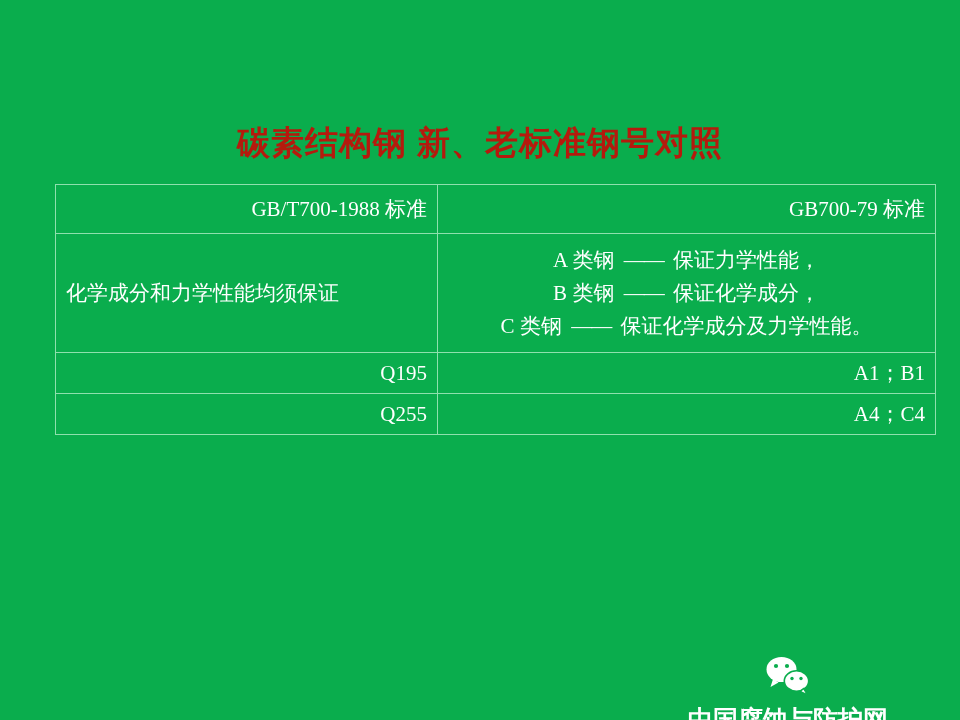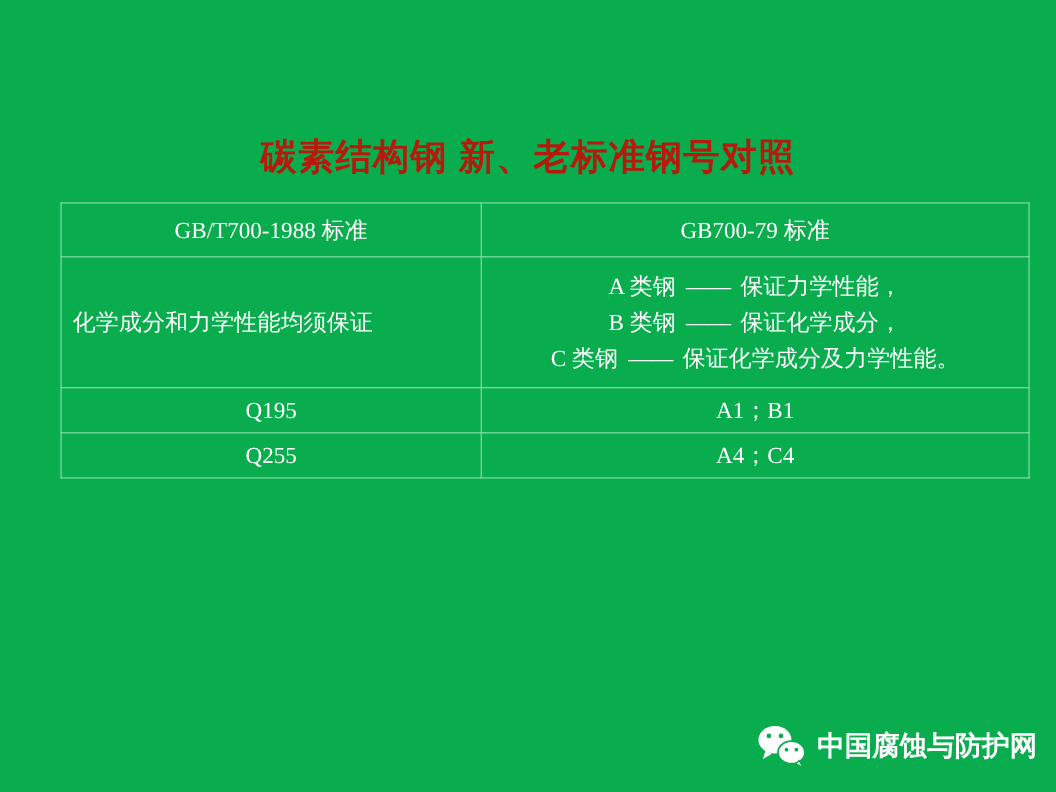--- a/index.html
+++ b/index.html
@@ -56,21 +56,21 @@
     line-height: 30px;
     padding: 0 10px;
     vertical-align: middle;
     font-family: "Liberation Serif", "DejaVu Serif", serif;
   }
   .col-left  { width: 382px; }
   .col-right { width: 498px; }
 
   .hdr-cell {
     height: 48px;
-    text-align: center;
+    text-align: right;
   }
 
   .rule-cell-left {
     height: 118px;
     text-align: left;
   }
   .rule-cell-right {
     height: 118px;
     text-align: center;
     padding-left: 24px;
@@ -80,32 +80,33 @@
     display: block;
     line-height: 33px;
   }
   .rule-line .dash {
     letter-spacing: -1px;
     padding: 0 4px;
   }
 
   .grade-cell {
     height: 40px;
-    text-align: center;
+    text-align: right;
   }
 
   
   .watermark {
     position: absolute;
     left: 688px;
     top: 655px;
     height: 46px;
     display: flex;
     align-items: center;
     gap: 9px;
+    flex-direction: column;
   }
   .wechat-icon {
     width: 46px;
     height: 40px;
     display: block;
   }
   .watermark-label {
     color: #ffffff;
     font-size: 25px;
     line-height: 30px;

